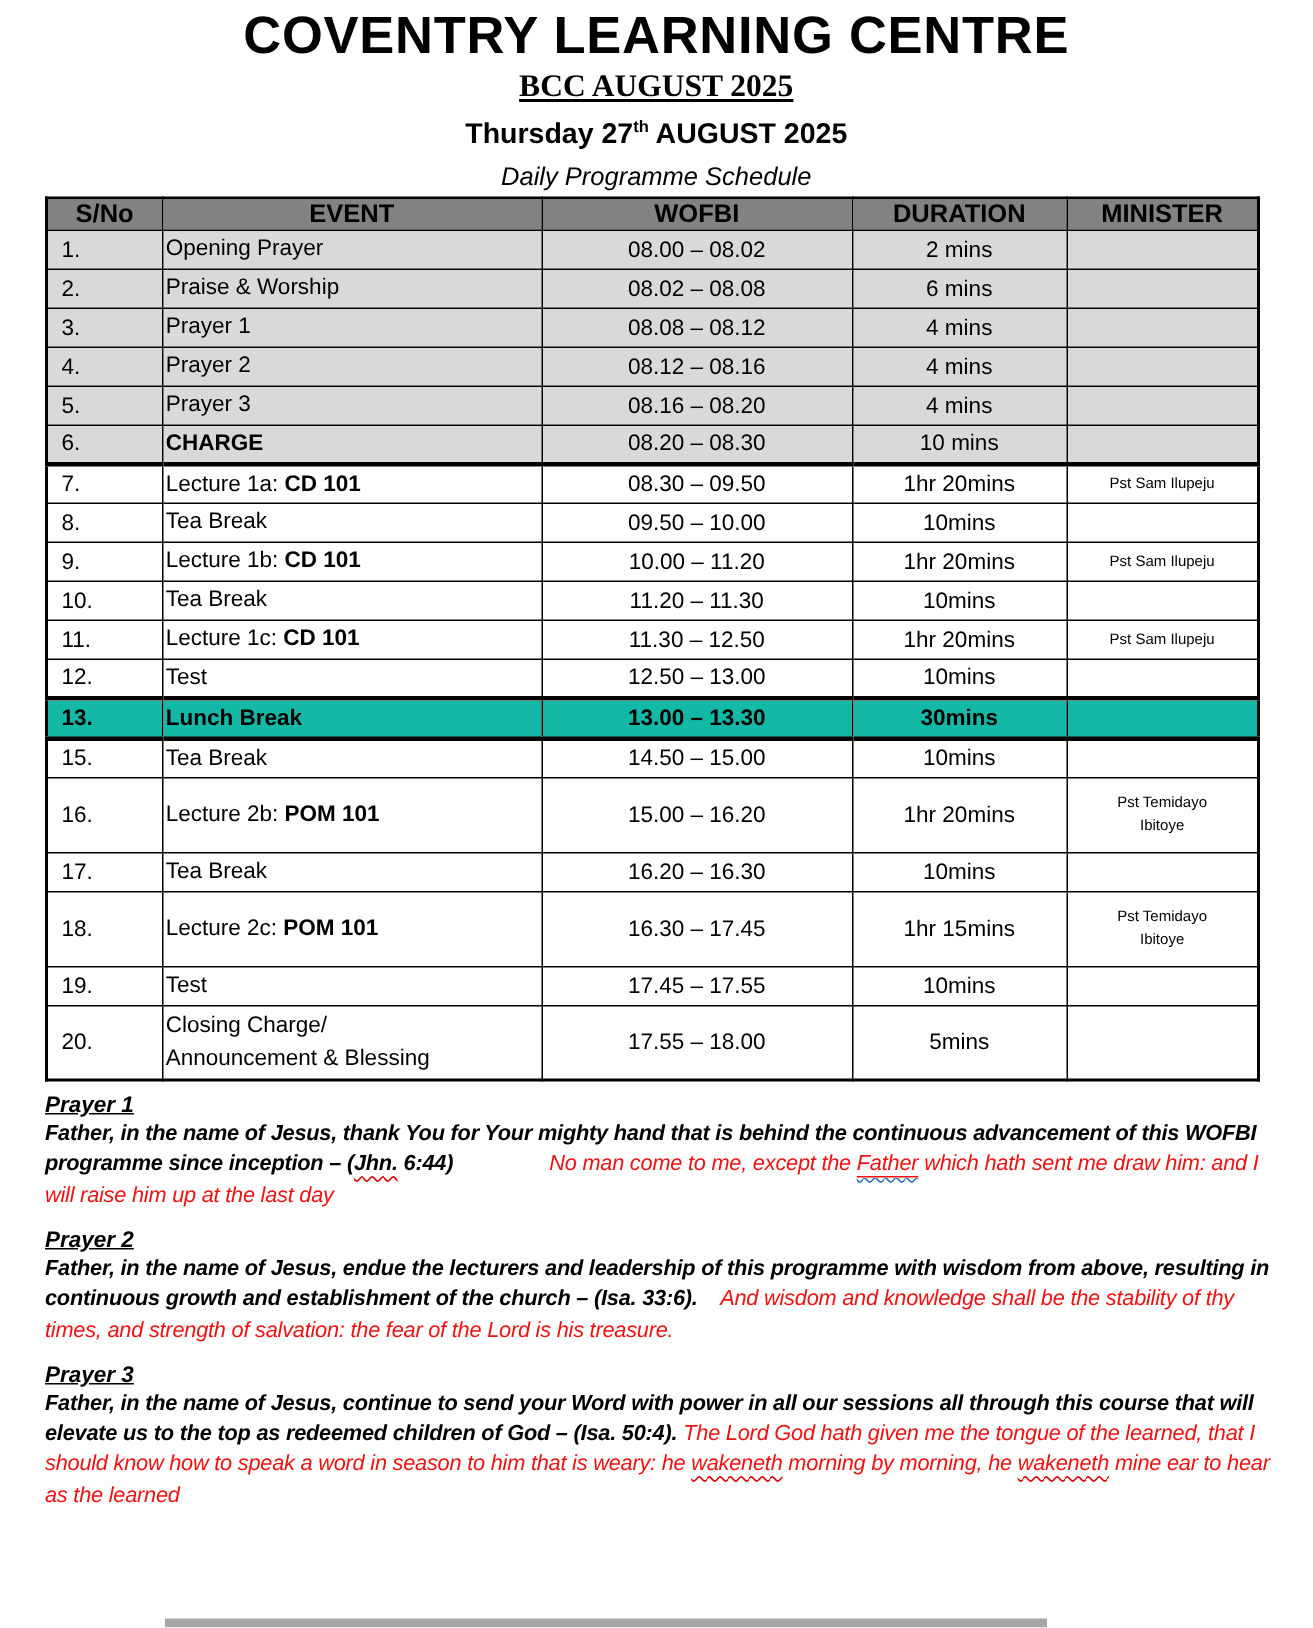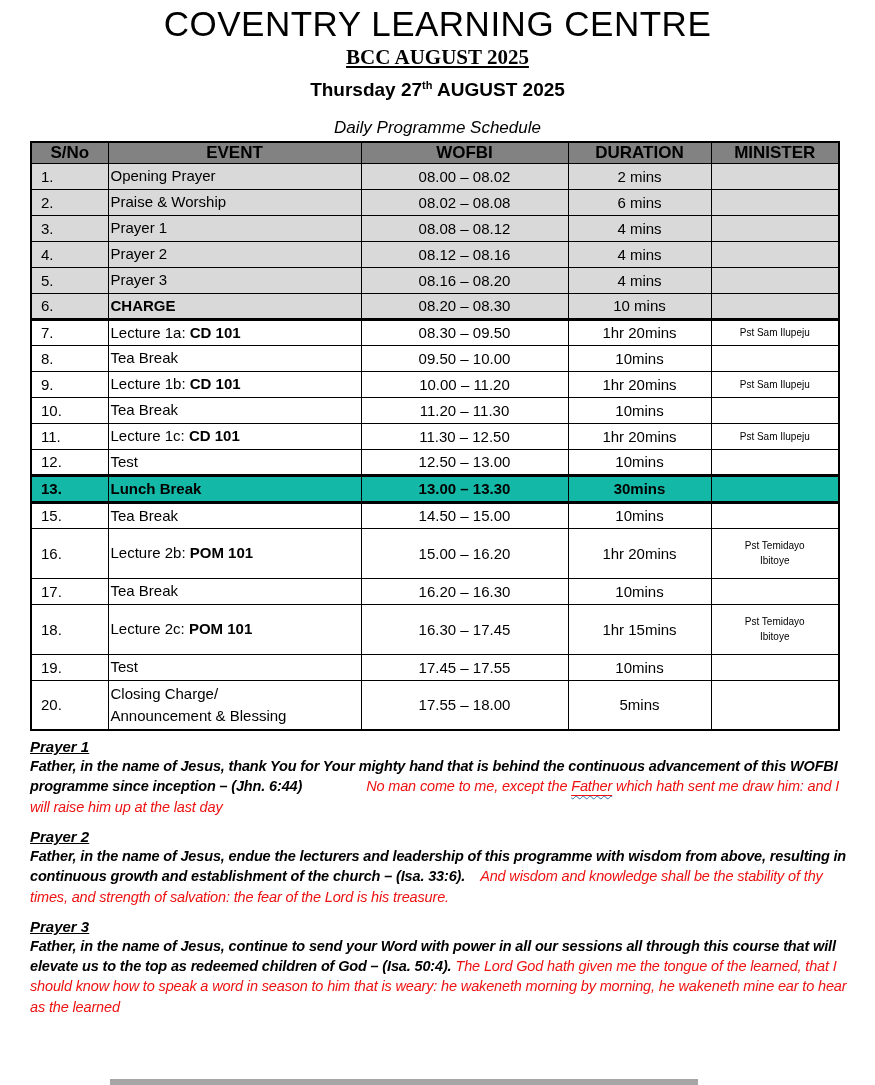--- a/index.html
+++ b/index.html
@@ -2,28 +2,28 @@
 <html><head>
 <meta charset="utf-8">
 <style>
   * { box-sizing: border-box; }
   html,body { margin:0; padding:0; }
   body {
     width:875px; height:1085px; background:#ffffff; color:#000;
     font-family:"Liberation Sans", sans-serif; position:relative; overflow:hidden;
   }
   .page-header { text-align:center; padding-top:5px; }
-  .main-title { font-size:35px; font-weight:normal; letter-spacing:0.5px; line-height:1.1; }
+  .main-title { font-size:35px; font-weight:bold; letter-spacing:0.5px; line-height:1.1; }
   .sub-title {
     font-family:"Liberation Serif", serif; font-size:21px; font-weight:bold;
     text-decoration:underline; margin-top:1px;
   }
   .date-line { font-size:19px; font-weight:bold; margin-top:9px; }
   .date-line sup { font-size:11px; }
-  .sched-line { font-size:17px; font-style:italic; margin-top:17px; }
+  .sched-line { font-size:17px; font-style:italic; margin-top:7px; }
 
   table.schedule {
     border-collapse:collapse; table-layout:fixed;
     margin:3px 0 0 30px; width:808px;
     border:2px solid #000;
   }
   th, td { border:1px solid #000; overflow:hidden; }
   th {
     background:#828282; font-size:17px; font-weight:bold;
     height:16px; text-align:center; padding:0 2px;
@@ -51,21 +51,21 @@
   .prayer-heading {
     font-size:15px; font-weight:bold; font-style:italic;
     text-decoration:underline; margin:0 0 1px 0;
   }
   .prayer-body {
     font-size:14.5px; font-style:italic; font-weight:bold;
     line-height:1.40; margin:0; letter-spacing:-0.15px;
   }
   .red { color:#ee1111; font-weight:normal; }
   .wavy-red {
-    text-decoration-style:wavy;
+    text-decoration:underline; text-decoration-style:wavy;
     text-decoration-color:#e00000; text-decoration-thickness:1px; text-underline-offset:3px;
   }
   .wavy-blue {
     text-decoration:underline; text-decoration-style:wavy;
     text-decoration-color:#2e74b5; text-decoration-thickness:1px; text-underline-offset:4px;
   }
   .u-solid { text-decoration:underline; }
   .sp-lg { display:inline-block; width:64px; }
   .sp-md { display:inline-block; width:15px; }
   .sp-sm { display:inline-block; width:4px; }

